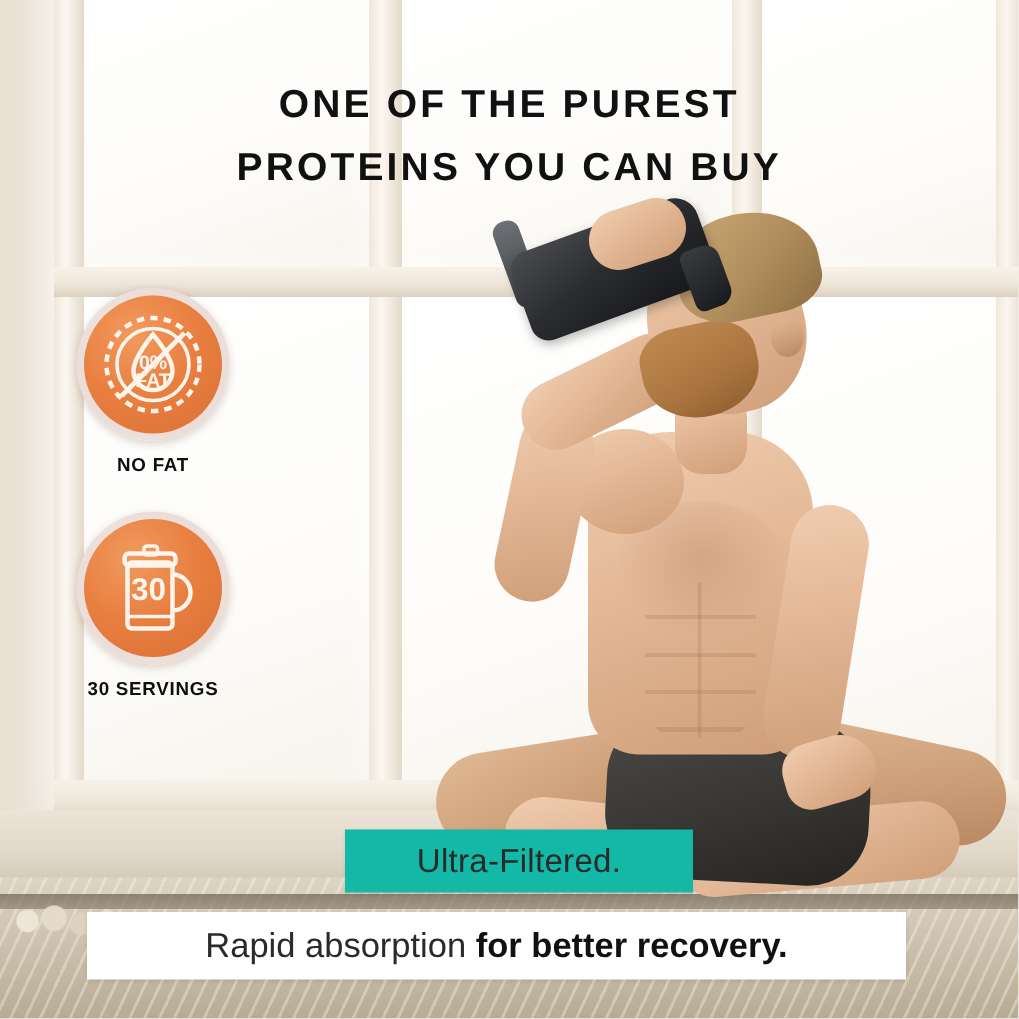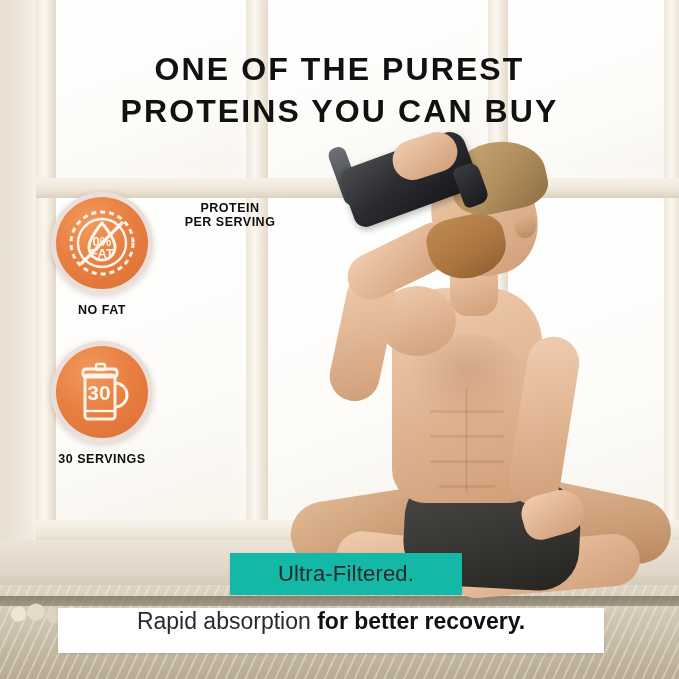--- a/index.html
+++ b/index.html
@@ -198,21 +198,21 @@
   .hand-bottle {
     position:absolute; left:92px; top:16px; width:66px; height:40px;
     border-radius:22px; transform:rotate(-18deg);
   }
 
   
   .headline {
     position:absolute; left:0; top:48px; width:679px;
     text-align:center;
     font-weight:bold;
-    font-size:32px;
+    font-size:26px;
     line-height:42px;
     letter-spacing:2.1px;
     color:#111111;
     text-transform:uppercase;
   }
   .headline .l2 { display:block; }
 
   
   .features {
     position:absolute; left:38px; top:192px; width:256px;
@@ -252,21 +252,21 @@
     display:flex; align-items:center; justify-content:center;
     box-shadow:0 1px 3px rgba(0,0,0,.10);
   }
   .banner-top span {
     font-size:22px; color:#2a2a2a; letter-spacing:.2px;
   }
   .banner-bottom {
     position:absolute; left:58px; top:608px;
     width:546px; height:45px;
     background:#ffffff;
-    display:flex; align-items:flex-start; justify-content:center;
+    display:flex; align-items:center; justify-content:center;
     box-shadow:0 1px 3px rgba(0,0,0,.10);
   }
   .banner-bottom span { font-size:23px; color:#2a2a2a; }
   .banner-bottom b { font-weight:bold; color:#111; }
 </style>
 </head>
 <body>
 
 <div class="stage">
 
@@ -335,22 +335,20 @@
             <path d="M37 17 C37 17 24 32 24 41 a13 13 0 0 0 26 0 C50 32 37 17 37 17 Z" fill="none" stroke="#fdf4ec" stroke-width="3"></path>
             <line x1="16" y1="58" x2="58" y2="16" stroke="#fdf4ec" stroke-width="3.2"></line>
             <text x="37" y="40" text-anchor="middle" font-family="Liberation Sans, sans-serif" font-size="13" font-weight="bold" fill="#fdf4ec">0%</text>
             <text x="37" y="52" text-anchor="middle" font-family="Liberation Sans, sans-serif" font-size="13" font-weight="bold" fill="#fdf4ec">FAT</text>
           </svg>
         </div>
         <div class="feat-label">NO FAT</div>
       </div>
 
       <div class="feat">
-        <div class="feat-label">PROTEIN
-PER SERVING</div>
       </div>
 
     </div>
 
     <div class="feat-row row2">
 
       <div class="feat">
         <div class="badge">
           <svg width="74" height="74" viewBox="0 0 74 74">
             <rect x="20" y="20" width="30" height="44" rx="3" fill="none" stroke="#fdf4ec" stroke-width="3"></rect>

